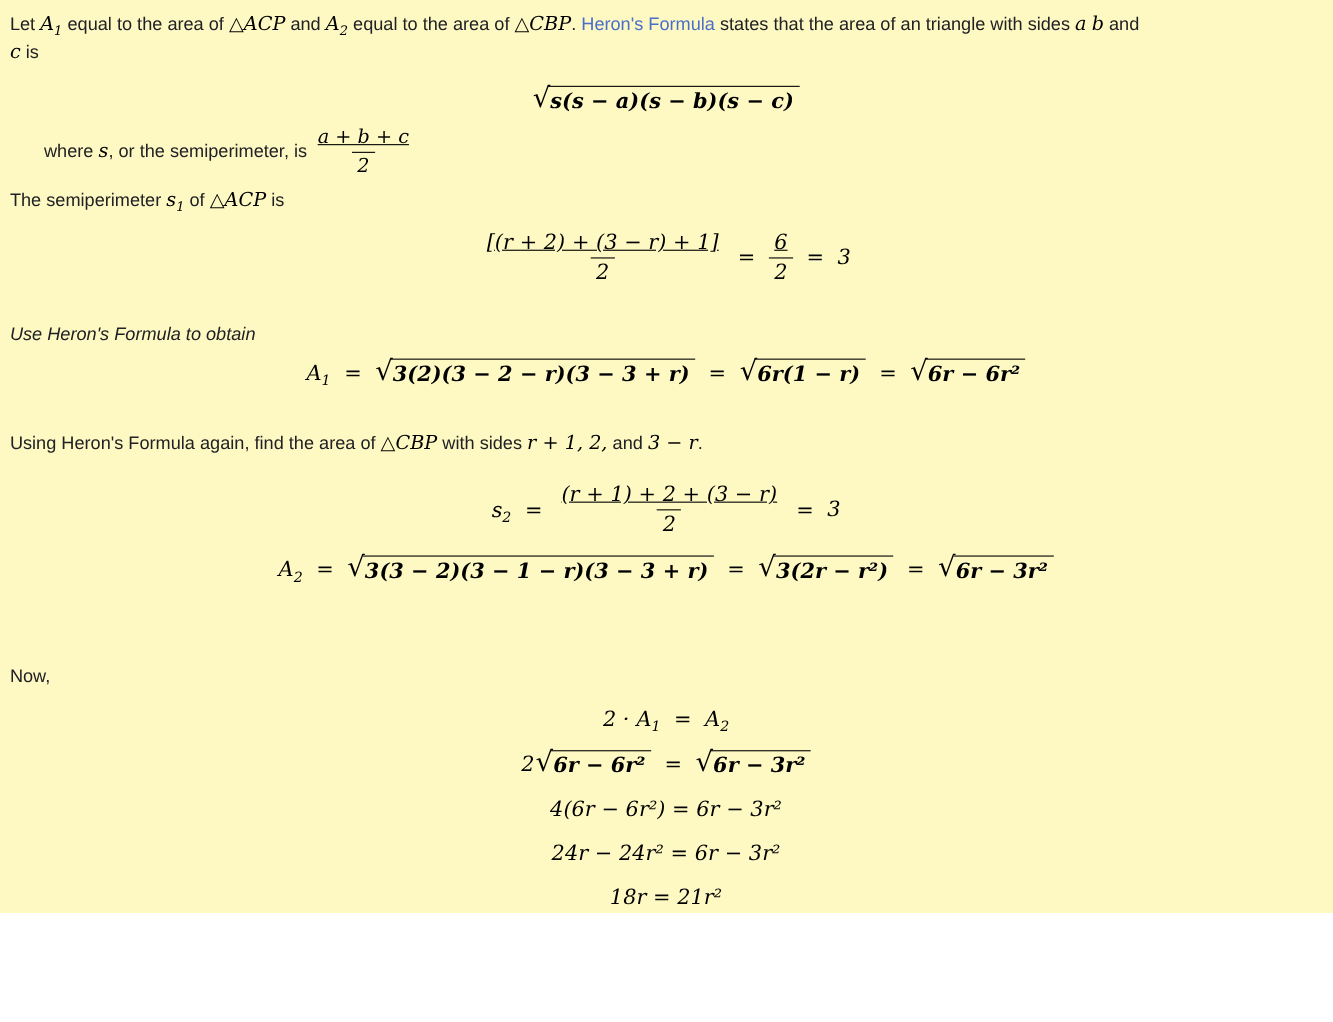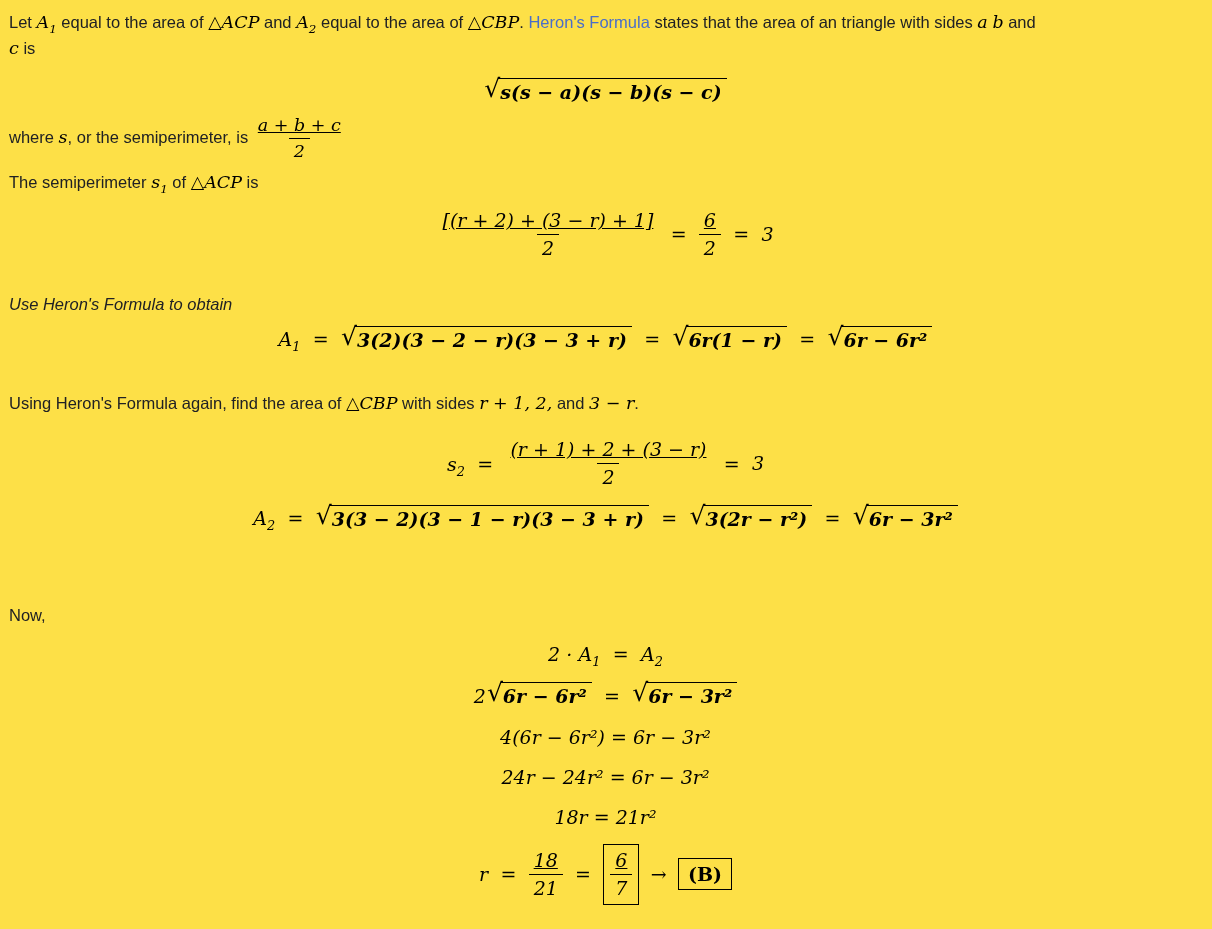--- a/index.html
+++ b/index.html
@@ -1,19 +1,19 @@
 <!DOCTYPE html>
 <html><head>
 <meta charset="utf-8">
 <style>
   * { box-sizing: border-box; margin: 0; padding: 0; }
   html, body { background: #ffffff; }
   .page {
-    width: 1212px; height: 929px;
-    background: #fde047;
+    width: 1212px; height: 830px;
+    background: #fef9c3;
     font-family: "Liberation Sans", sans-serif;
     font-size: 16.5px;
     color: #202124;
     padding: 9px 10px 0 9px;
     overflow: hidden;
   }
   .body-text { line-height: 26px; }
   
   .mi {
     font-family: "DejaVu Serif", serif;
@@ -72,21 +72,21 @@
     font-family: "DejaVu Serif", serif;
     font-style: normal;
     font-weight: 700;
     color: #000;
     padding: 4px 9px;
   }
   .arrow { font-family: "DejaVu Serif", serif; color: #000; margin: 0 6px; display: inline-block; vertical-align: middle; }
   .link { color: #4a6ec9; text-decoration: none; cursor: pointer; }
   
   .f-heron  { margin-top: 17px; }
-  .l-where  { margin-top: 9px;  }
+  .l-where  { margin-top: 9px; margin-left: 31px;  }
   .l-semi   { margin-top: 7px;  }
   .f-s1     { margin-top: 13px; }
   .l-use    { margin-top: 30px; font-style: italic; }
   .f-a1     { margin-top: 9px; text-align: center;  }
   .l-using  { margin-top: 38px; }
   .f-s2     { margin-top: 21px; }
   .f-a2     { margin-top: 15px; }
   .l-now    { margin-top: 70px; }
   .f-st1    { margin-top: 15px; }
   .f-st     { margin-top: 17px; }

